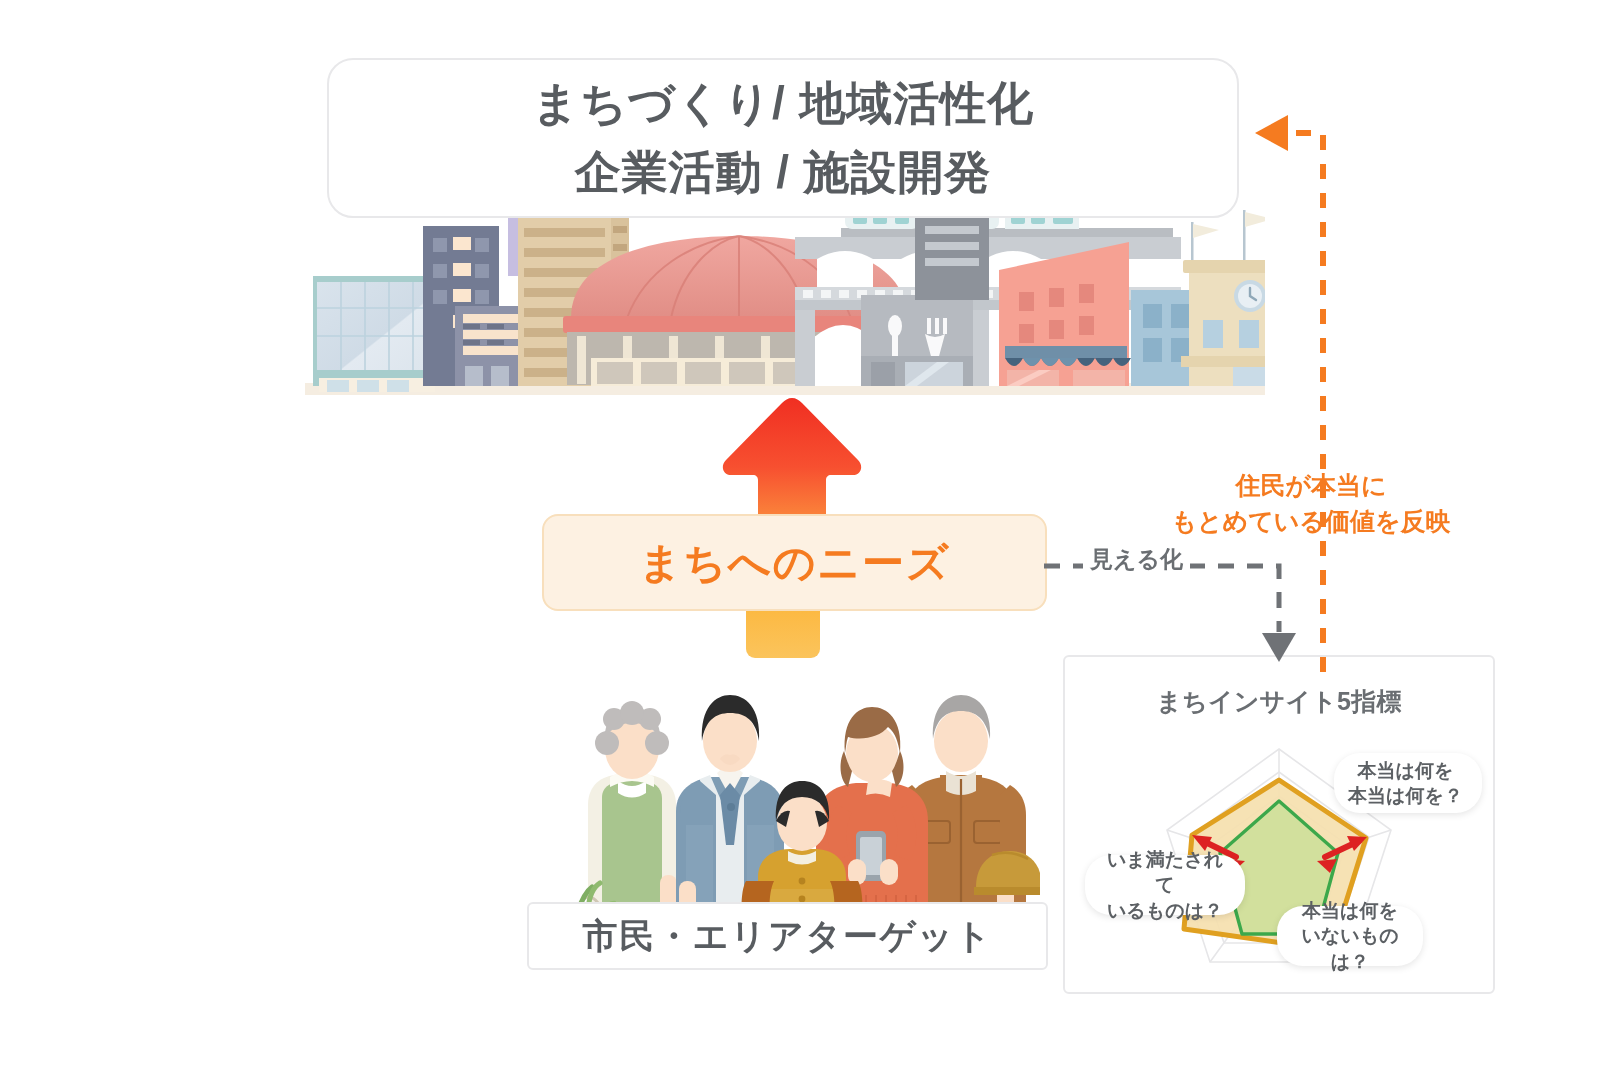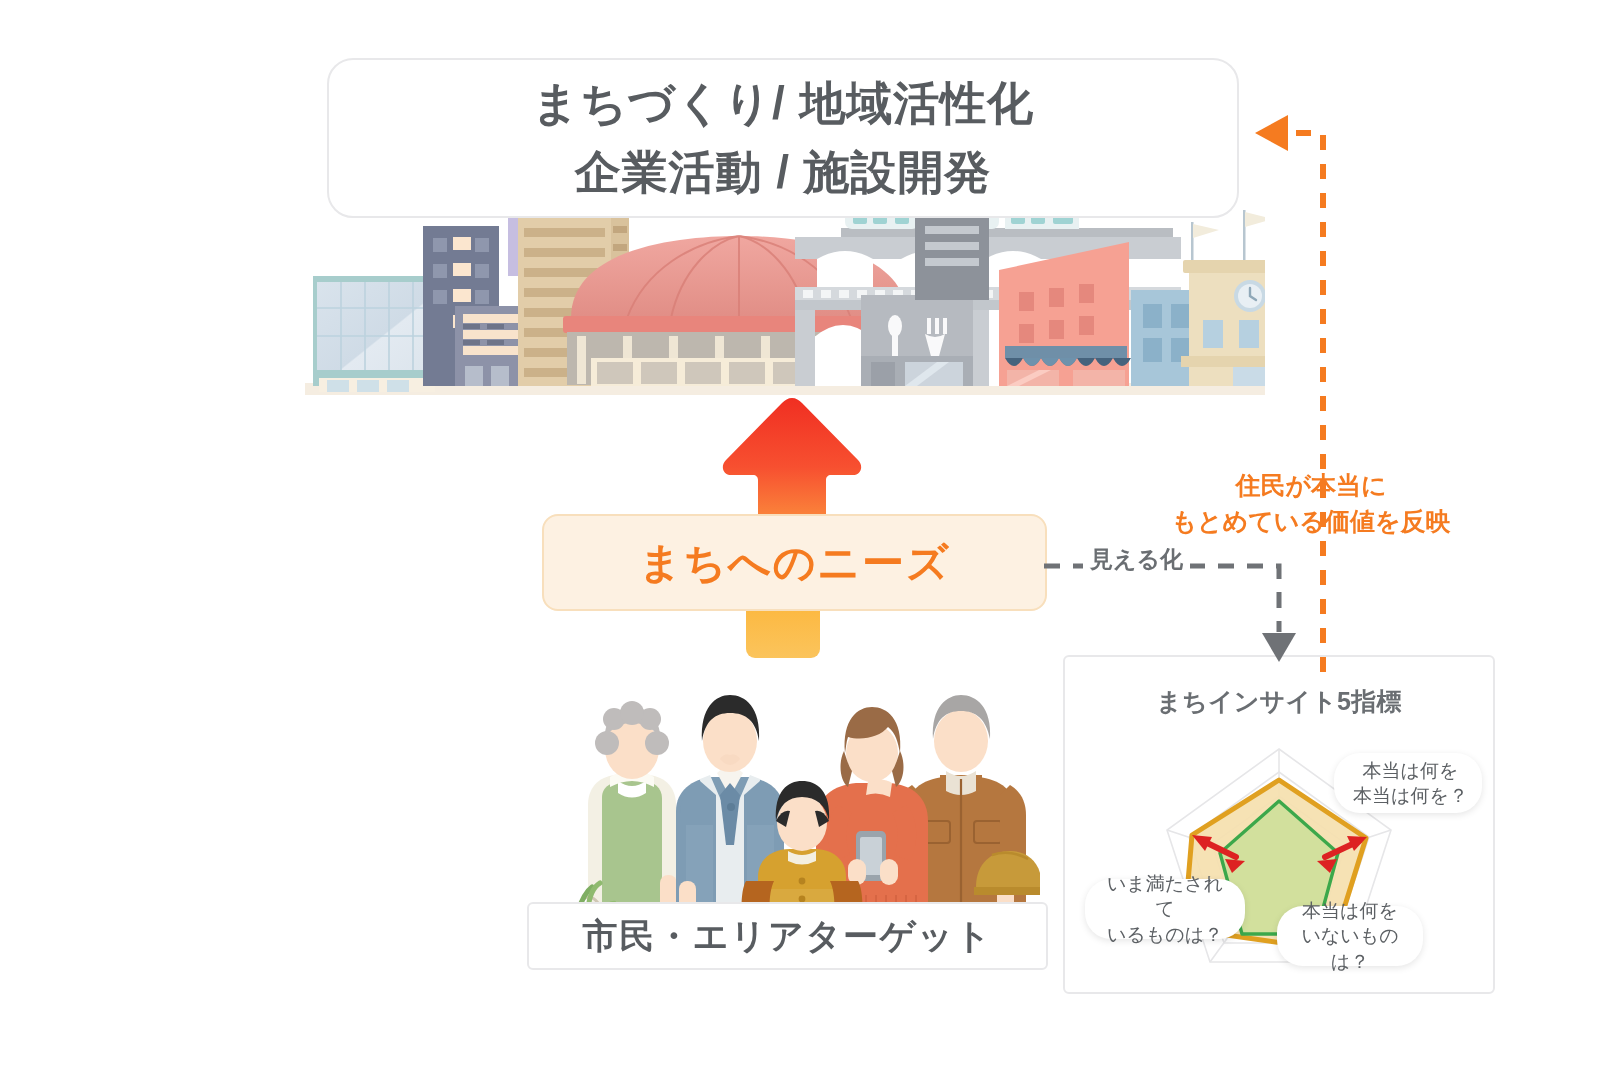--- a/index.html
+++ b/index.html
@@ -162,32 +162,32 @@
   }
   #radar-plot svg { display: block; width: 100%; height: 100%; }
 
   
   .pill {
     position: absolute;
     background: #ffffff;
     border-radius: 26px;
     box-shadow: 0 2px 7px rgba(0,0,0,0.10);
     color: #5c6064;
-    font-weight: 400;
+    font-weight: 700;
     font-size: 19px;
     line-height: 1.32;
     text-align: center;
     display: flex;
     align-items: center;
-    justify-content: flex-end;
+    justify-content: flex-start;
     padding: 8px 14px;
     z-index: 8;
   }
   #pill-true-need { left: 1334px; top: 753px; width: 148px; height: 60px; }
-  #pill-satisfied { left: 1085px; top: 855px; width: 160px; height: 60px; margin-top: 24px; }
+  #pill-satisfied { left: 1085px; top: 855px; width: 160px; height: 60px; }
   #pill-lacking   { left: 1277px; top: 906px; width: 146px; height: 60px; }
 
   
   #connectors {
     position: absolute;
     left: 0; top: 0;
     width: 1600px;
     height: 1074px;
     z-index: 7;
     pointer-events: none;

